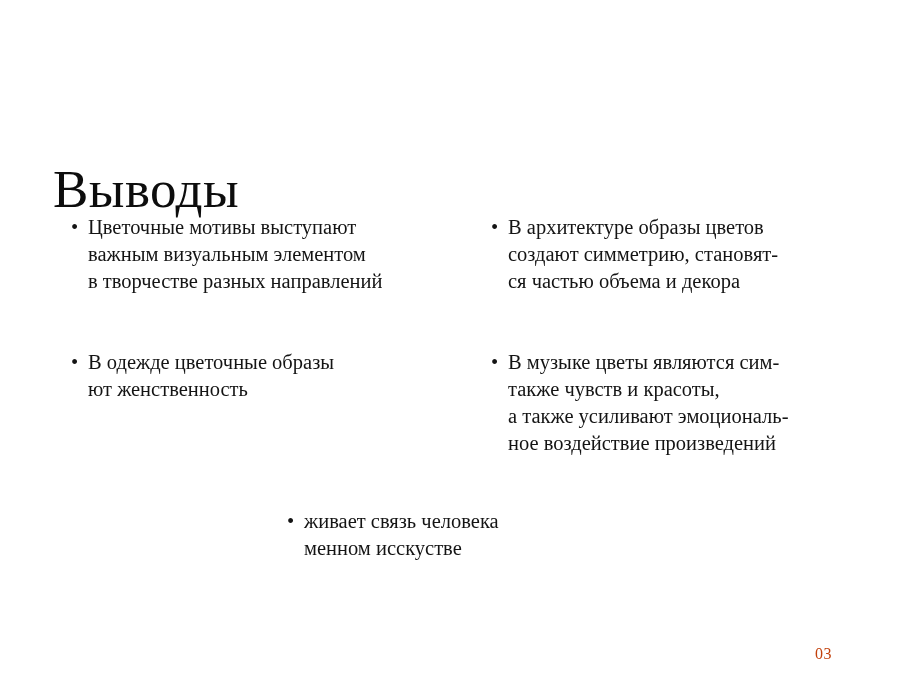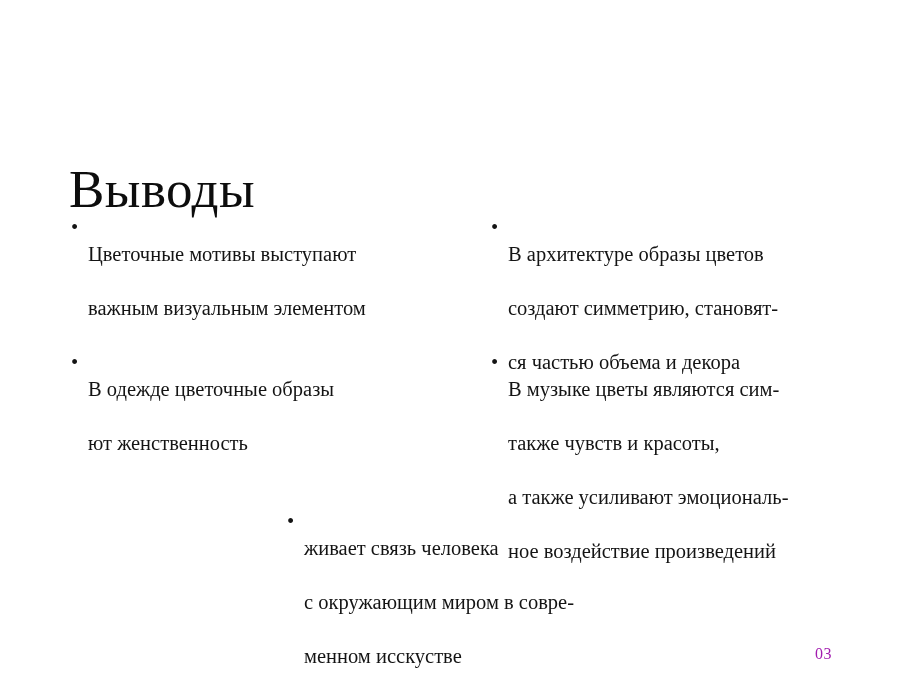--- a/index.html
+++ b/index.html
@@ -18,21 +18,21 @@
     width: 900px;
     height: 682px;
     background: #ffffff;
     overflow: hidden;
     box-sizing: border-box;
   }
 
   
   .slide-title {
     position: absolute;
-    left: 69px;
+    left: 53px;
     top: 124px;
     font-family: "Liberation Serif", "DejaVu Serif", serif;
     font-size: 53px;
     line-height: 58px;
     font-weight: 400;
     letter-spacing: 0.5px;
     color: #0d0d0d;
     white-space: nowrap;
   }
 
@@ -56,21 +56,20 @@
   .bullet-lines {
     flex: 1 1 auto;
     font-size: 20.5px;
     line-height: 27px;
     color: #141414;
   }
 
   .bullet-lines .line {
     display: block;
     white-space: nowrap;
-    margin-top: 27px;
   }
 
   
   .col-left  { left: 71px;  width: 400px; }
   .col-right { left: 491px; width: 360px; }
   .row-1 { top: 214px; }
   .row-2 { top: 349px; }
 
   .block-center {
     left: 287px;
@@ -78,37 +77,38 @@
     width: 400px;
   }
 
   
   .page-number {
     position: absolute;
     right: 68px;
     bottom: 18px;
     font-size: 16px;
     line-height: 20px;
-    color: #a21caf;
+    color: #c2410c;
     letter-spacing: 0.5px;
   }
 </style>
 </head>
 <body>
 
 <div class="slide">
 
   <h1 class="slide-title">Выводы</h1>
 
   <div id="bullets-root">
       <div class="bullet-block col-left row-1">
         <span class="bullet-marker">•</span>
         <span class="bullet-lines">
           <span class="line">Цветочные мотивы выступают</span>
           <span class="line">важным визуальным элементом</span>
+          <span class="line">в творчестве разных направлений</span>
         </span>
       </div>
       <div class="bullet-block col-right row-1">
         <span class="bullet-marker">•</span>
         <span class="bullet-lines">
           <span class="line">В архитектуре образы цветов</span>
           <span class="line">создают симметрию, становят-</span>
           <span class="line">ся частью объема и декора</span>
         </span>
       </div>
@@ -125,21 +125,20 @@
           <span class="line">В музыке цветы являются сим-</span>
           <span class="line">также чувств и красоты,</span>
           <span class="line">а также усиливают эмоциональ-</span>
           <span class="line">ное воздействие произведений</span>
         </span>
       </div>
       <div class="bullet-block block-center">
         <span class="bullet-marker">•</span>
         <span class="bullet-lines">
           <span class="line">живает связь человека</span>
-          <span class="line">с окружающим миром в совре-</span>
           <span class="line">менном исскустве</span>
         </span>
       </div>
     </div>
 
   <div class="page-number">03</div>
 
 </div>
 
 </body></html>

